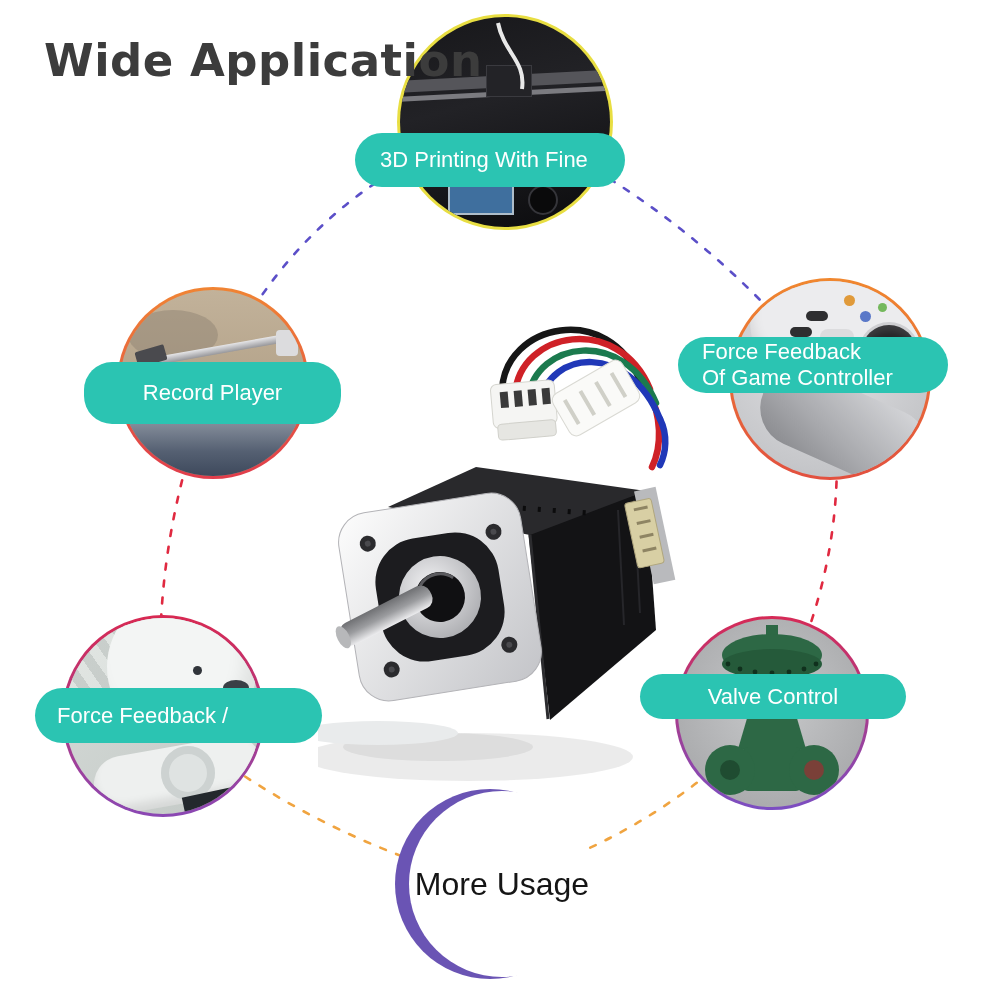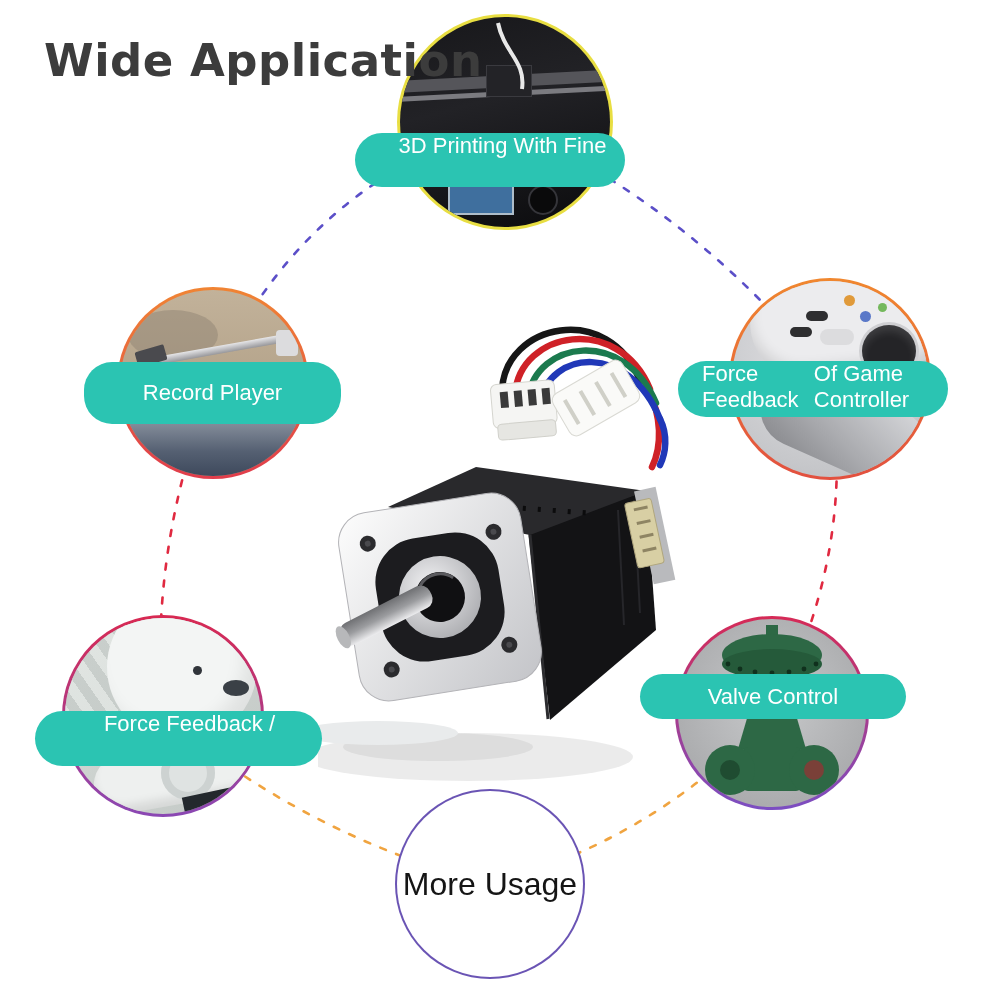--- a/index.html
+++ b/index.html
@@ -14,32 +14,32 @@
   .arcs path{fill:none;stroke-width:2.6;stroke-dasharray:6 11;stroke-linecap:round;}
   
   .ring{position:absolute;border-radius:50%;padding:3px;z-index:2;box-sizing:border-box;}
   .photo{width:100%;height:100%;border-radius:50%;overflow:hidden;position:relative;}
   .ring-printer{left:397px;top:14px;width:216px;height:216px;background:#e8de42;}
   .ring-record{left:117px;top:287px;width:192px;height:192px;background:linear-gradient(180deg,#f08433,#e03d4c);}
   .ring-controller{left:729px;top:278px;width:202px;height:202px;background:linear-gradient(180deg,#f0872f,#e2503f);}
   .ring-robot{left:62px;top:615px;width:202px;height:202px;background:linear-gradient(180deg,#d82952,#8a48b4);}
   .ring-valve{left:675px;top:616px;width:194px;height:194px;background:linear-gradient(180deg,#d62a56,#7b4ec2);}
   .ring-more{left:395px;top:789px;width:190px;height:190px;background:#6a54b4;padding:2px;}
-  .more-inner{background:#fff;display:flex;align-items:center;justify-content:center;}
+  .more-inner{background:#fff;display:flex;align-items:center;justify-content:center;margin-left:12px;}
   .more-text{font-size:32px;color:#151515;}
   
   .pill{position:absolute;z-index:4;background:#2bc4b2;color:#fff;border-radius:28px;
-        display:flex;flex-direction:row;justify-content:center;
+        display:flex;flex-direction:column;justify-content:center;
         font-size:22px;line-height:26px;box-sizing:border-box;}
   .pill.center{align-items:center;text-align:center;}
   .pill.left{align-items:flex-start;text-align:left;}
   .pill-printing{left:355px;top:133px;width:270px;height:54px;padding-left:25px;}
   .pill-record{left:84px;top:362px;width:257px;height:62px;}
-  .pill-controller{left:678px;top:337px;width:270px;height:56px;padding-left:24px;margin-top:24px;}
-  .pill-robot{left:35px;top:711px;width:287px;height:55px;padding-left:22px;}
+  .pill-controller{left:678px;top:337px;width:270px;height:56px;padding-left:24px;}
+  .pill-robot{left:35px;top:688px;width:287px;height:55px;padding-left:22px;}
   .pill-valve{left:640px;top:674px;width:266px;height:45px;}
   
   .abs{position:absolute;}
   
   .printer-bg{inset:0;background:linear-gradient(165deg,#17171a 0%,#222226 40%,#0b0b0d 100%);}
   .printer-band{left:-10px;top:58px;width:240px;height:12px;background:#55555a;transform:rotate(-3deg);}
   .printer-band2{left:-10px;top:74px;width:240px;height:5px;background:#7b7b80;transform:rotate(-3deg);}
   .printer-head{left:86px;top:48px;width:44px;height:30px;background:#232327;border:1px solid #3a3a3f;}
   .printer-screen{left:48px;top:168px;width:62px;height:26px;background:#3f6f9e;border:2px solid #aebdc9;}
   .printer-knob{left:128px;top:168px;width:26px;height:26px;border-radius:50%;background:#0a0a0b;border:2px solid #35353a;}

